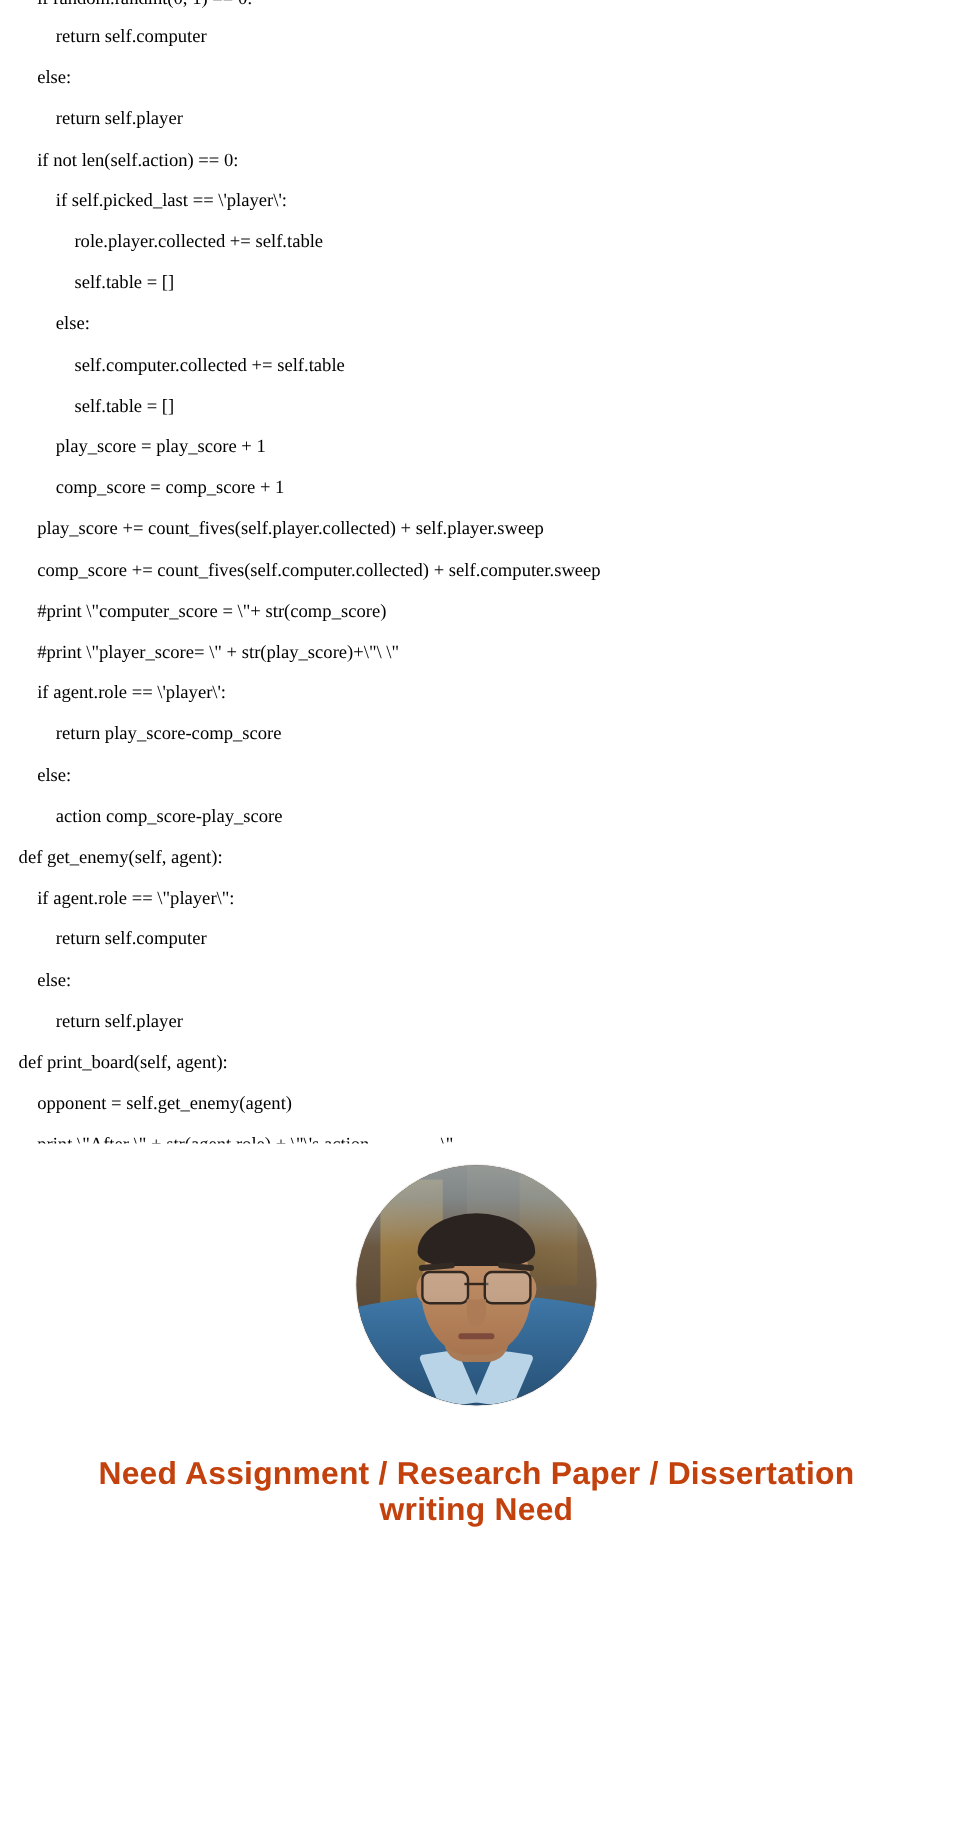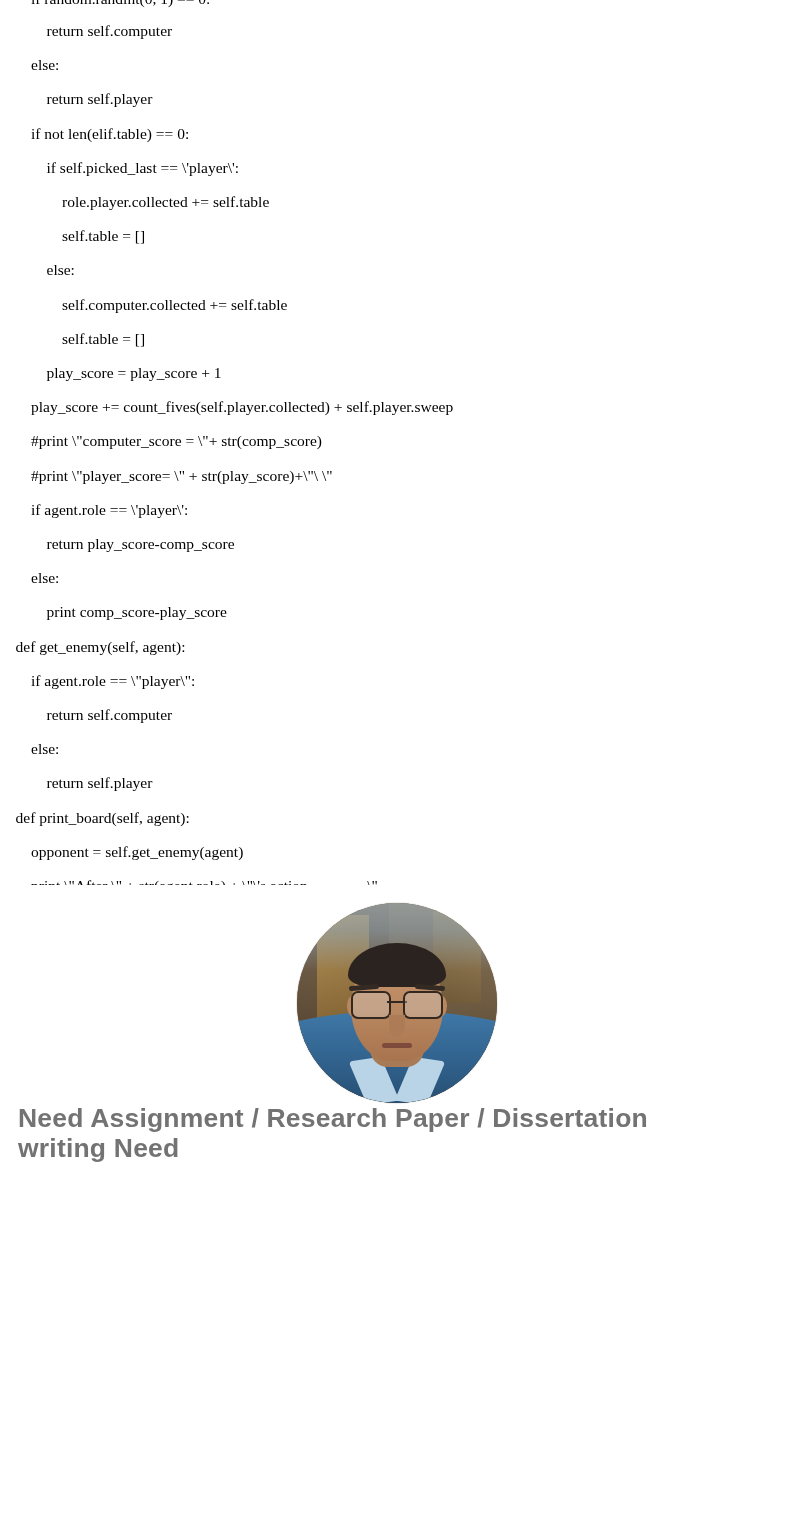--- a/index.html
+++ b/index.html
@@ -221,60 +221,64 @@
     left: 50%;
     transform: translateX(-50%);
     top: 140px;
     width: 30px;
     height: 5px;
     background: #7d4a3c;
     border-radius: 3px;
   }
   
   .promo {
+    margin-top: 42px;
+    text-align: center;
     font-family: "Liberation Sans", sans-serif;
     font-weight: bold;
     font-size: 26.5px;
     line-height: 30px;
     letter-spacing: 0.2px;
-    color: #737373;
+    color: #c2410c;
     padding: 0 18px;
   }
   .promo .line2 {
     display: block;
   }
   .promo-contact {
     margin-top: 2px;
   }
 </style>
 </head>
 <body>
 
 <div class="page">
 
   <div class="code-block">
     <div class="code-line clip-top">        if random.randint(0, 1) == 0:</div>
     <div class="code-line">            return self.computer</div>
     <div class="code-line">        else:</div>
     <div class="code-line">            return self.player</div>
-    <div class="code-line">        if not len(elif.table) == 0:</div>
+    <div class="code-line">        if not len(self.action) == 0:</div>
     <div class="code-line">            if self.picked_last == \'player\':</div>
     <div class="code-line">                role.player.collected += self.table</div>
     <div class="code-line">                self.table = []</div>
     <div class="code-line">            else:</div>
     <div class="code-line">                self.computer.collected += self.table</div>
     <div class="code-line">                self.table = []</div>
     <div class="code-line">            play_score = play_score + 1</div>
+    <div class="code-line">            comp_score = comp_score + 1</div>
     <div class="code-line">        play_score += count_fives(self.player.collected) + self.player.sweep</div>
+    <div class="code-line">        comp_score += count_fives(self.computer.collected) + self.computer.sweep</div>
     <div class="code-line">        #print \"computer_score = \"+ str(comp_score)</div>
     <div class="code-line">        #print \"player_score= \" + str(play_score)+\"\ \"</div>
     <div class="code-line">        if agent.role == \'player\':</div>
     <div class="code-line">            return play_score-comp_score</div>
     <div class="code-line">        else:</div>
-    <div class="code-line">            print comp_score-play_score</div>
+    <div class="code-line">            action comp_score-play_score</div>
     <div class="code-line">    def get_enemy(self, agent):</div>
     <div class="code-line">        if agent.role == \"player\":</div>
     <div class="code-line">            return self.computer</div>
     <div class="code-line">        else:</div>
     <div class="code-line">            return self.player</div>
     <div class="code-line">    def print_board(self, agent):</div>
     <div class="code-line">        opponent = self.get_enemy(agent)</div>
     <div class="code-line clip-bottom">        print \"After \" + str(agent.role) + \"\'s action ---------- \"</div>
   </div>
 

